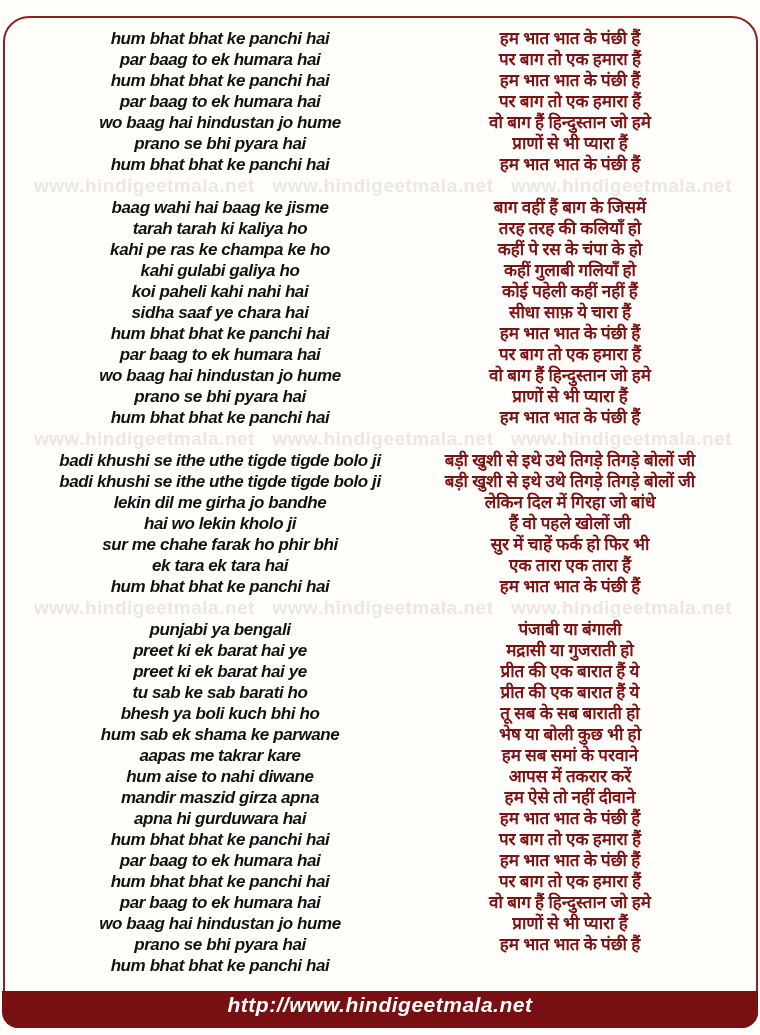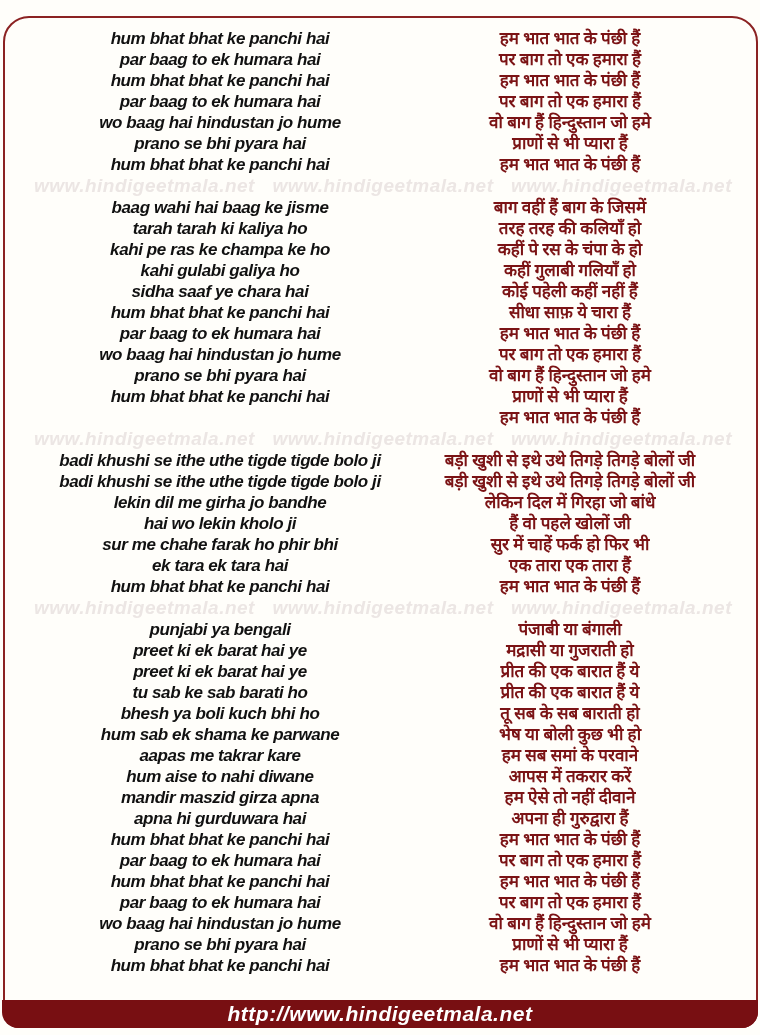--- a/index.html
+++ b/index.html
@@ -64,30 +64,29 @@
     display: flex;
     justify-content: space-between;
     padding: 0 28px 0 34px;
     height: 18px;
     line-height: 18px;
     margin: 2px 0;
   }
   .wm {
     color: var(--watermark-color, #ece6e4);
     font-weight: bold;
-    font-style: italic;
     font-size: 19px;
     letter-spacing: 0.5px;
   }
   .footer-bar {
     position: absolute;
     left: 2px;
     right: 2px;
     bottom: 7px;
-    height: 28px;
+    height: 37px;
     background: var(--bar-color, #780f12);
     border-radius: 0 0 16px 16px;
     text-align: center;
   }
   .footer-bar span {
     color: #ffffff;
     font-weight: bold;
     font-style: italic;
     font-size: 21px;
     line-height: 27px;
@@ -127,20 +126,21 @@
         <span class="wm">www.hindigeetmala.net</span>
         <span class="wm">www.hindigeetmala.net</span>
         <span class="wm">www.hindigeetmala.net</span>
       </div>
       <div class="stanza">
         <div class="col english">
           <div class="line">baag wahi hai baag ke jisme</div>
           <div class="line">tarah tarah ki kaliya ho</div>
           <div class="line">kahi pe ras ke champa ke ho</div>
           <div class="line">kahi gulabi galiya ho</div>
+          <div class="line">koi paheli kahi nahi hai</div>
           <div class="line">sidha saaf ye chara hai</div>
           <div class="line">hum bhat bhat ke panchi hai</div>
           <div class="line">par baag to ek humara hai</div>
           <div class="line">wo baag hai hindustan jo hume</div>
           <div class="line">prano se bhi pyara hai</div>
           <div class="line">hum bhat bhat ke panchi hai</div>
         </div>
         <div class="col hindi">
           <div class="line">बाग वहीं हैं बाग के जिसमें</div>
           <div class="line">तरह तरह की कलियाँ हो</div>
@@ -208,21 +208,20 @@
         <div class="col hindi">
           <div class="line">पंजाबी या बंगाली</div>
           <div class="line">मद्रासी या गुजराती हो</div>
           <div class="line">प्रीत की एक बारात हैं ये</div>
           <div class="line">प्रीत की एक बारात हैं ये</div>
           <div class="line">तू सब के सब बाराती हो</div>
           <div class="line">भेष या बोली कुछ भी हो</div>
           <div class="line">हम सब समां के परवाने</div>
           <div class="line">आपस में तकरार करें</div>
           <div class="line">हम ऐसे तो नहीं दीवाने</div>
-          <div class="line">अपना ही गुरुद्वारा हैं</div>
           <div class="line">हम भात भात के पंछी हैं</div>
           <div class="line">पर बाग तो एक हमारा हैं</div>
           <div class="line">हम भात भात के पंछी हैं</div>
           <div class="line">पर बाग तो एक हमारा हैं</div>
           <div class="line">वो बाग हैं हिन्दुस्तान जो हमे</div>
           <div class="line">प्राणों से भी प्यारा हैं</div>
           <div class="line">हम भात भात के पंछी हैं</div>
         </div>
       </div>
     </div>

